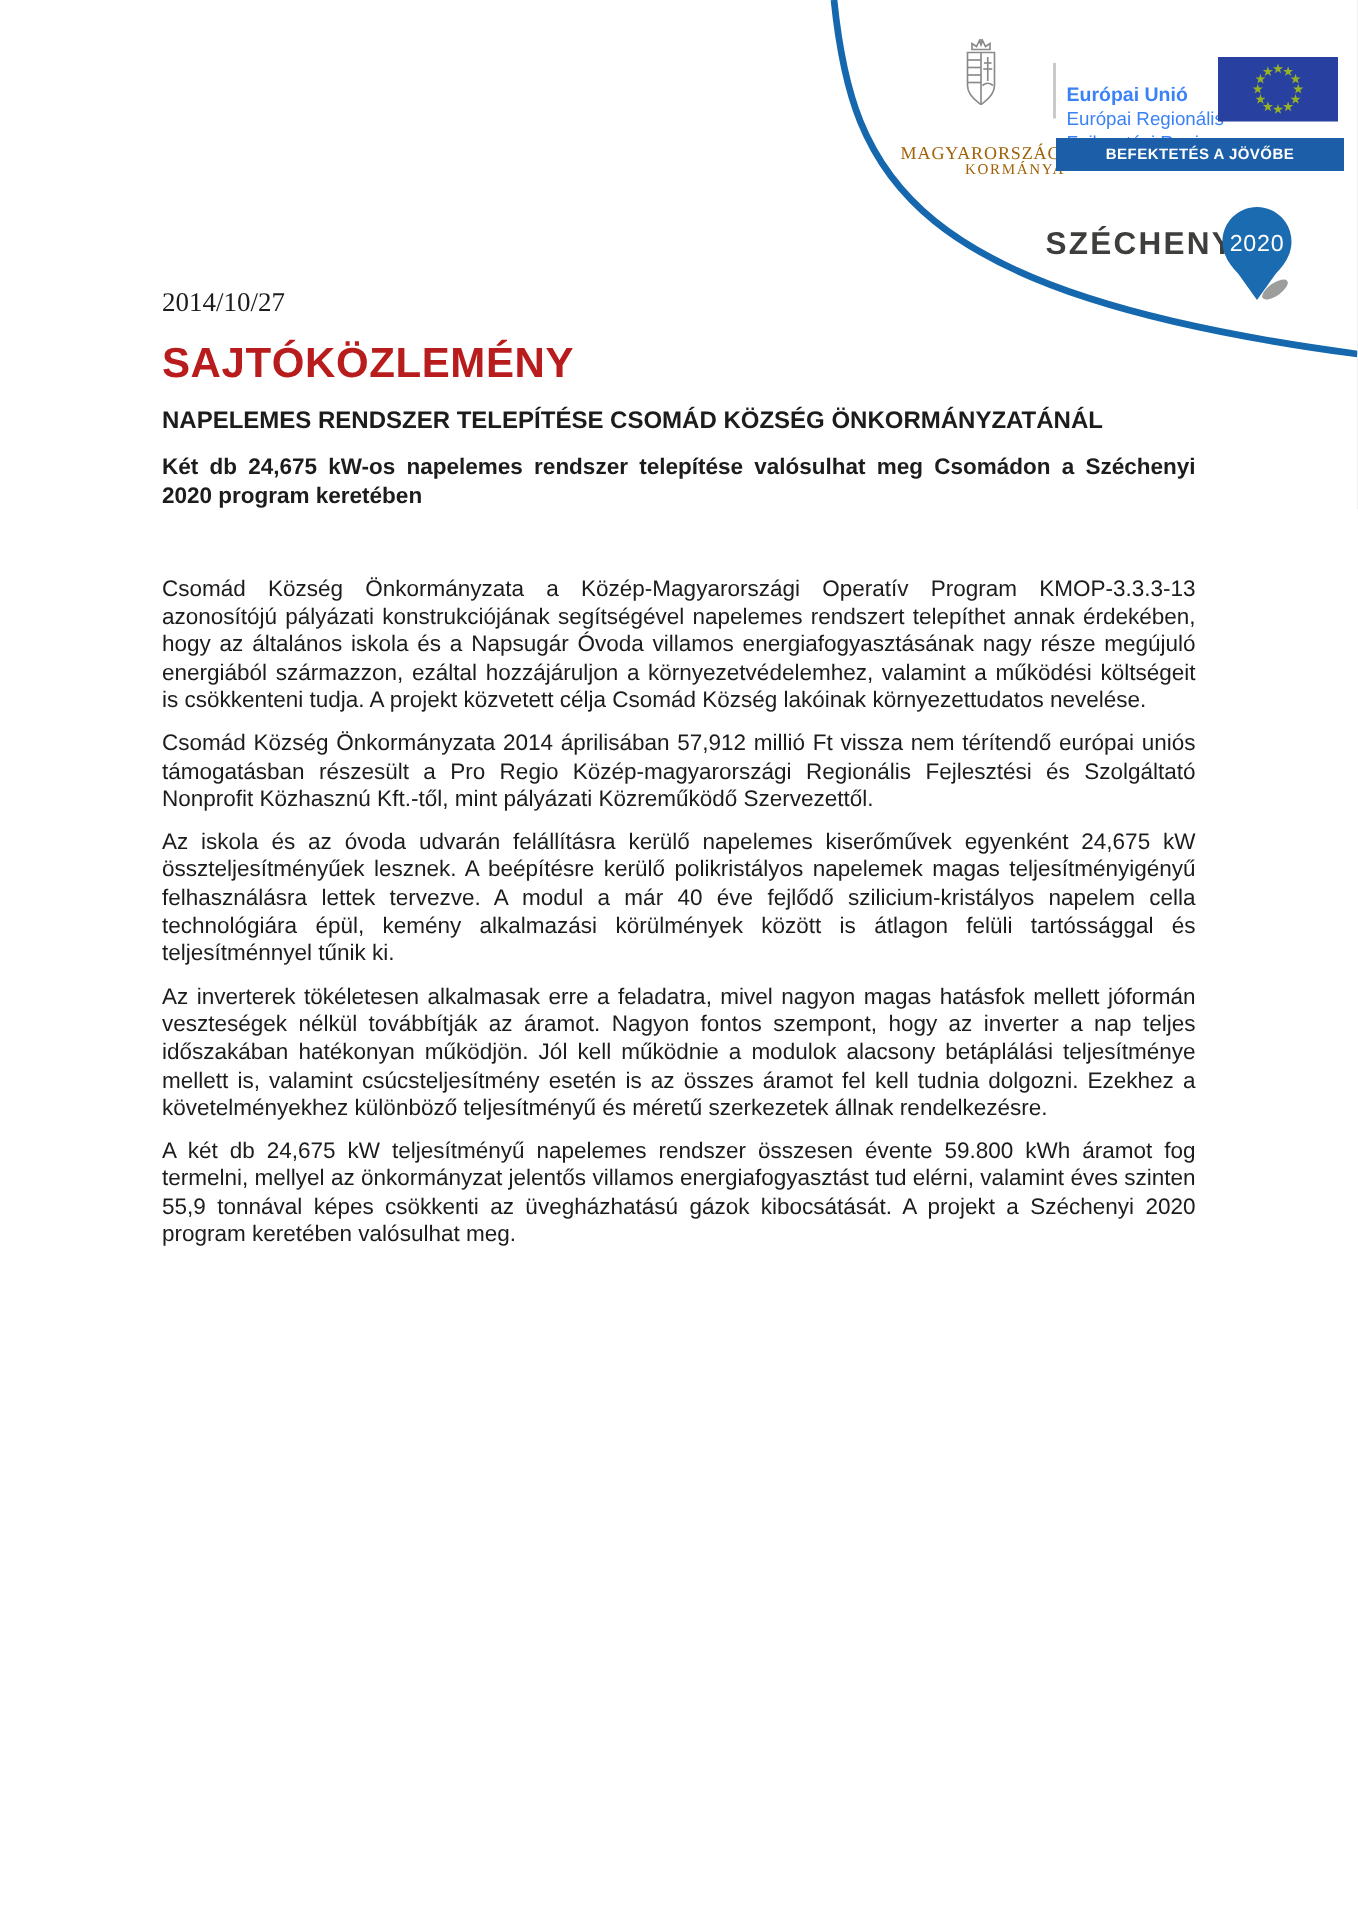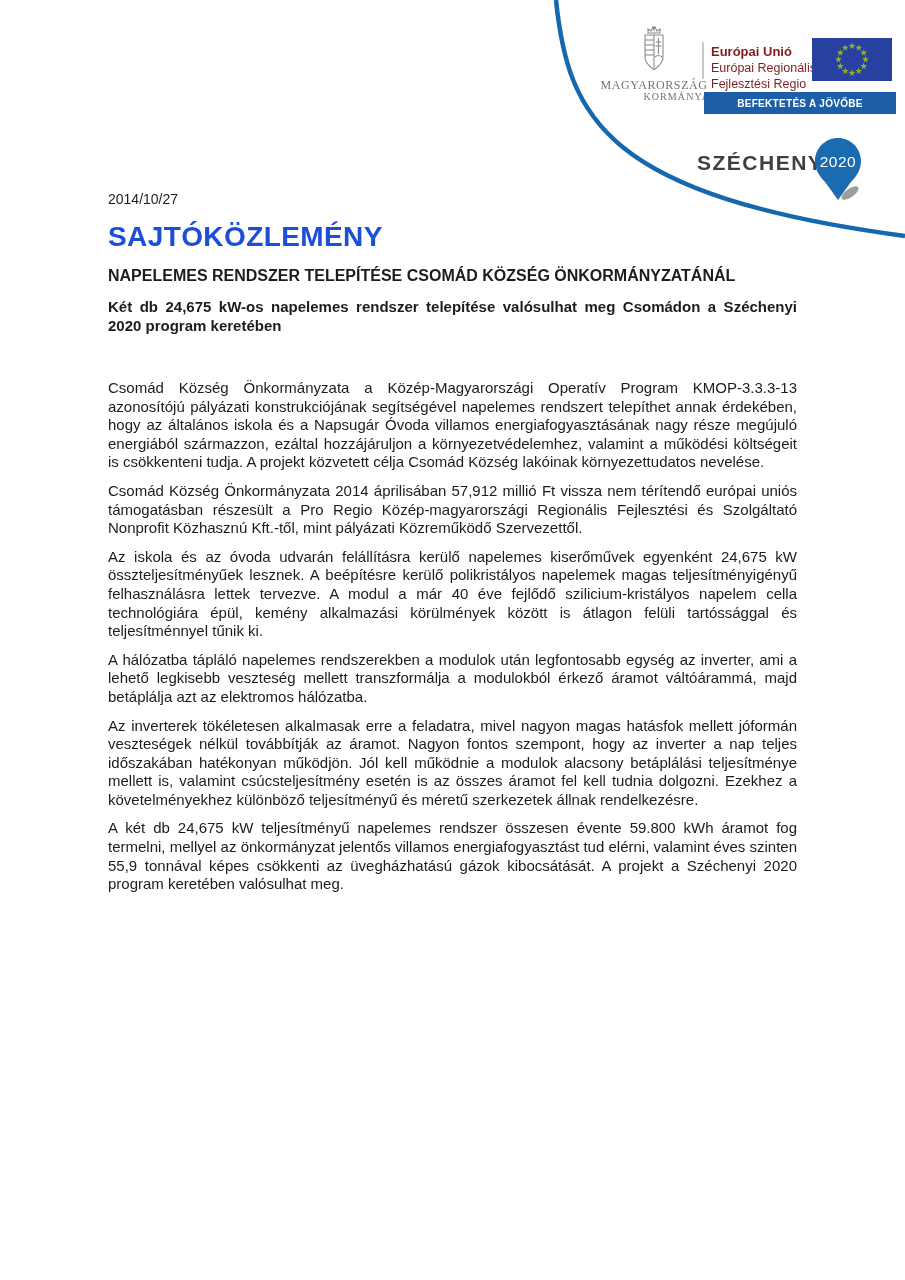--- a/index.html
+++ b/index.html
@@ -13,47 +13,47 @@
     color:#1c1c1c;
   }
   
   .arc-svg{position:absolute;left:0;top:0;}
   
   .gov{position:absolute;left:598px;top:26px;width:112px;text-align:center;}
   .gov .coa{display:inline-block;}
   .gov-text{
     font-family:"Liberation Serif", serif;
     font-size:12px;line-height:11px;
-    color:#737373;letter-spacing:0.6px;
-    margin-top:0;white-space:nowrap;
+    color:#a16207;letter-spacing:0.6px;
+    margin-top:16px;white-space:nowrap;
   }
   .gov-text .l2{font-size:10px;letter-spacing:1.1px;text-align:right;}
   
   .eu-divider{position:absolute;left:702px;top:42px;width:2px;height:37px;background:#c9c9c9;}
-  .eu-text{position:absolute;left:711px;top:44px;line-height:16px;font-size:12.5px;color:#7f1d1d;white-space:nowrap;}
+  .eu-text{position:absolute;left:711px;top:55px;line-height:16px;font-size:12.5px;color:#3b82f6;white-space:nowrap;}
   .eu-text .l1{font-weight:bold;font-size:13px;}
   .eu-flag{position:absolute;left:812px;top:38px;width:80px;height:43px;background:#2840A0;}
   .banner{
     position:absolute;left:704px;top:92px;width:192px;height:22px;
     background:#1C5FA8;color:#ffffff;
     font-size:10px;font-weight:bold;letter-spacing:0.3px;
     display:flex;align-items:center;justify-content:center;white-space:nowrap;
   }
   
   .szechenyi-word{
     position:absolute;left:697px;top:151px;
     font-size:21px;font-weight:800;color:#3E3E3D;letter-spacing:1.5px;white-space:nowrap;
   }
   .pin-svg{position:absolute;left:813px;top:137px;}
   
   .content{position:absolute;left:108px;top:191px;width:689px;}
-  .doc-date{font-size:14px;margin:0 0 14px 0;}
+  .doc-date{font-size:18px;margin:0 0 14px 0;font-family:Liberation Serif, serif;}
   .doc-author{font-size:15px;font-weight:bold;margin:0 0 36px 0;}
   .doc-title{
-    font-size:28px;font-weight:bold;color:#1d4ed8;
+    font-size:28px;font-weight:bold;color:#b91c1c;
     letter-spacing:0.4px;margin:0 0 14px 0;
   }
   .doc-heading{font-size:16px;font-weight:bold;margin:0 0 12px 0;}
   .doc-subheading{
     font-size:15px;font-weight:bold;text-align:justify;
     line-height:19px;margin:4px 0 44px 0;
   }
   .body-par{
     font-size:15px;line-height:18.6px;text-align:justify;
     margin:0 0 10px 0;
@@ -130,18 +130,17 @@
   <div class="content">
     <p class="doc-date">2014/10/27</p>
 
     <h1 class="doc-title">SAJTÓKÖZLEMÉNY</h1>
     <h2 class="doc-heading">NAPELEMES RENDSZER TELEPÍTÉSE CSOMÁD KÖZSÉG ÖNKORMÁNYZATÁNÁL</h2>
     <h3 class="doc-subheading">Két db 24,675 kW-os napelemes rendszer telepítése valósulhat meg Csomádon a Széchenyi 2020 program keretében</h3>
 
     <p class="body-par">Csomád Község Önkormányzata a Közép-Magyarországi Operatív Program KMOP-3.3.3-13 azonosítójú pályázati konstrukciójának segítségével napelemes rendszert telepíthet annak érdekében, hogy az általános iskola és a Napsugár Óvoda villamos energiafogyasztásának nagy része megújuló energiából származzon, ezáltal hozzájáruljon a környezetvédelemhez, valamint a működési költségeit is csökkenteni tudja. A projekt közvetett célja Csomád Község lakóinak környezettudatos nevelése.</p>
     <p class="body-par">Csomád Község Önkormányzata 2014 áprilisában 57,912 millió Ft vissza nem térítendő európai uniós támogatásban részesült a Pro Regio Közép-magyarországi Regionális Fejlesztési és Szolgáltató Nonprofit Közhasznú Kft.-től, mint pályázati Közreműködő Szervezettől.</p>
     <p class="body-par">Az iskola és az óvoda udvarán felállításra kerülő napelemes kiserőművek egyenként 24,675 kW összteljesítményűek lesznek. A beépítésre kerülő polikristályos napelemek magas teljesítményigényű felhasználásra lettek tervezve. A modul a már 40 éve fejlődő szilicium-kristályos napelem cella technológiára épül, kemény alkalmazási körülmények között is átlagon felüli tartóssággal és teljesítménnyel tűnik ki.</p>
-    <p class="body-par">A hálózatba tápláló napelemes rendszerekben a modulok után legfontosabb egység az inverter, ami a lehető legkisebb veszteség mellett transzformálja a modulokból érkező áramot váltóárammá, majd betáplálja azt az elektromos hálózatba.</p>
     <p class="body-par">Az inverterek tökéletesen alkalmasak erre a feladatra, mivel nagyon magas hatásfok mellett jóformán veszteségek nélkül továbbítják az áramot. Nagyon fontos szempont, hogy az inverter a nap teljes időszakában hatékonyan működjön. Jól kell működnie a modulok alacsony betáplálási teljesítménye mellett is, valamint csúcsteljesítmény esetén is az összes áramot fel kell tudnia dolgozni. Ezekhez a követelményekhez különböző teljesítményű és méretű szerkezetek állnak rendelkezésre.</p>
     <p class="body-par">A két db 24,675 kW teljesítményű napelemes rendszer összesen évente 59.800 kWh áramot fog termelni, mellyel az önkormányzat jelentős villamos energiafogyasztást tud elérni, valamint éves szinten 55,9 tonnával képes csökkenti az üvegházhatású gázok kibocsátását. A projekt a Széchenyi 2020 program keretében valósulhat meg.</p>
   </div>
 
 </div>
 
 </body></html>

